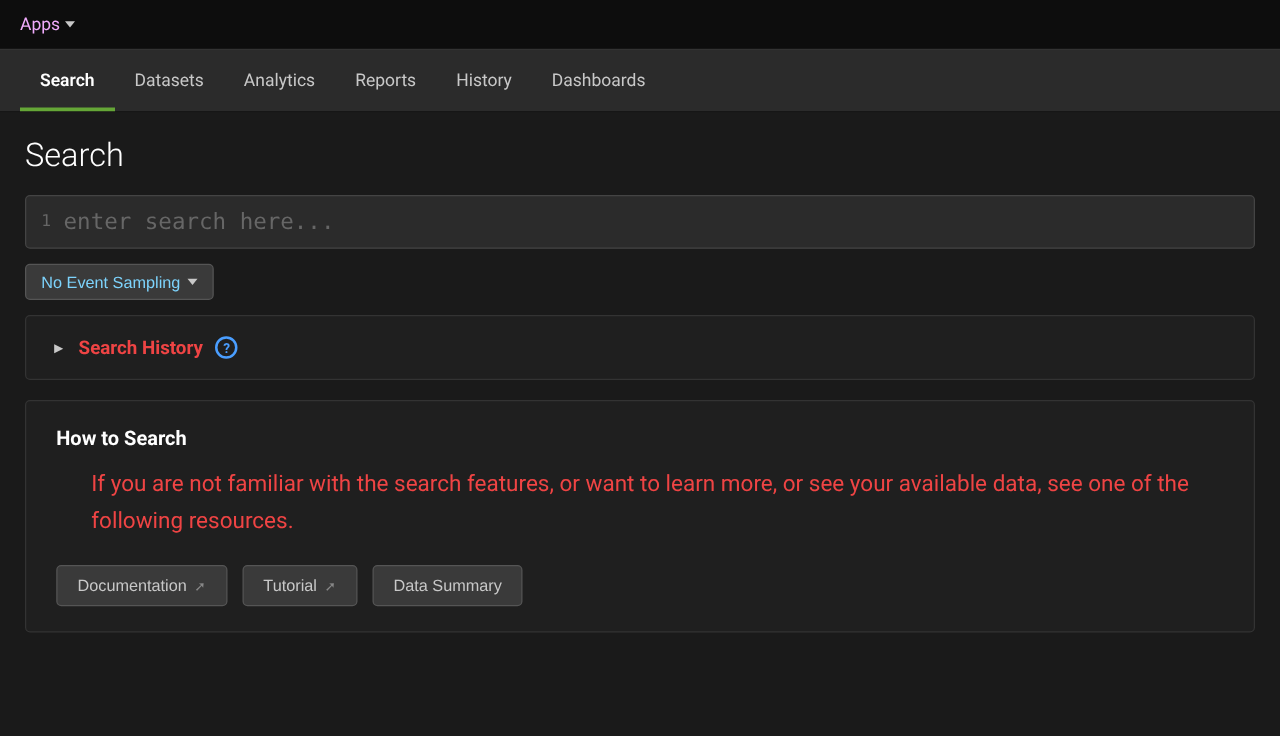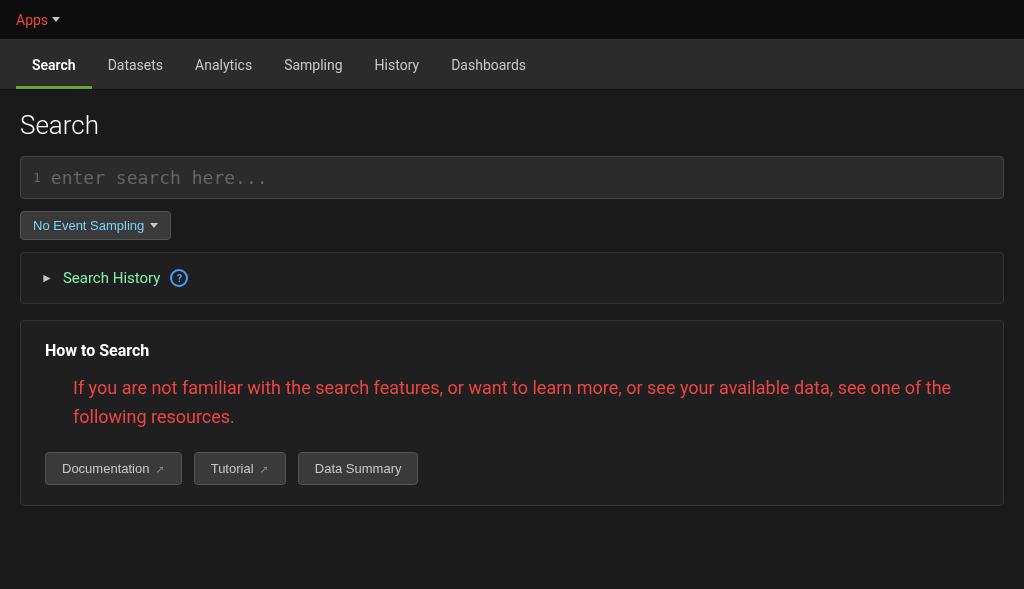--- a/index.html
+++ b/index.html
@@ -37,21 +37,21 @@
     }
     .logo-enterprise {
       color: #65a637;
       font-size: 16px;
       font-weight: bold;
     }
 
     .apps-menu {
       display: flex;
       align-items: center;
-      color: #ef4444;
+      color: #f0abfc;
       font-size: 14px;
       cursor: pointer;
       gap: 4px;
     }
 
     
     .nav-bar {
       background-color: #2b2b2b;
       height: 50px;
       display: flex;
@@ -149,22 +149,22 @@
       display: flex;
       align-items: center;
       gap: 10px;
     }
     .chevron-icon {
       color: #c8c8c8;
       font-size: 12px;
     }
     .history-label {
       font-size: 15px;
-      font-weight: 400;
-      color: #86efac;
+      font-weight: 700;
+      color: #ef4444;
     }
     .help-icon {
       width: 18px;
       height: 18px;
       border: 2px solid #4a9eff;
       border-radius: 50%;
       display: inline-flex;
       align-items: center;
       justify-content: center;
       color: #4a9eff;
@@ -239,21 +239,21 @@
   <a class="nav-item active">
     <span>Search</span>
   </a>
   <a class="nav-item">
     <span>Datasets</span>
   </a>
   <a class="nav-item">
     <span>Analytics</span>
   </a>
   <a class="nav-item">
-    <span>Sampling</span>
+    <span>Reports</span>
   </a>
   <a class="nav-item">
     <span>History</span>
   </a>
   <a class="nav-item">
     <span>Dashboards</span>
   </a>
 </div>
 
 <div class="main-content">

